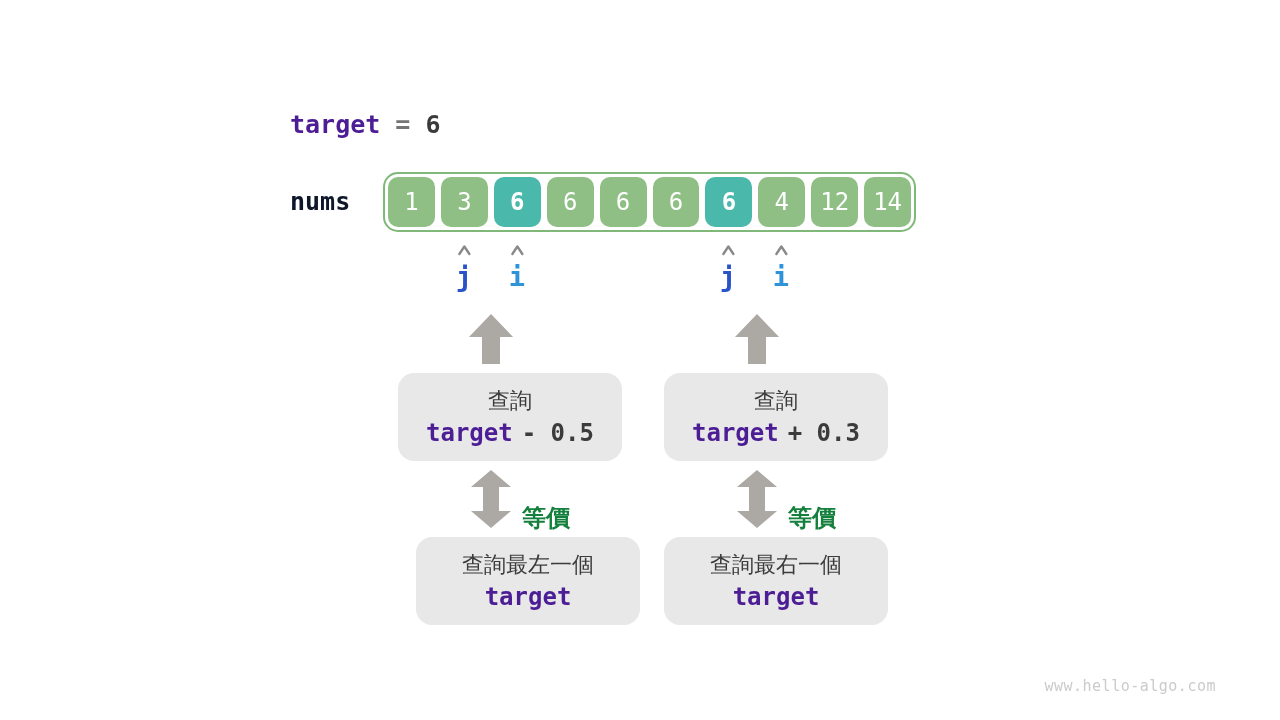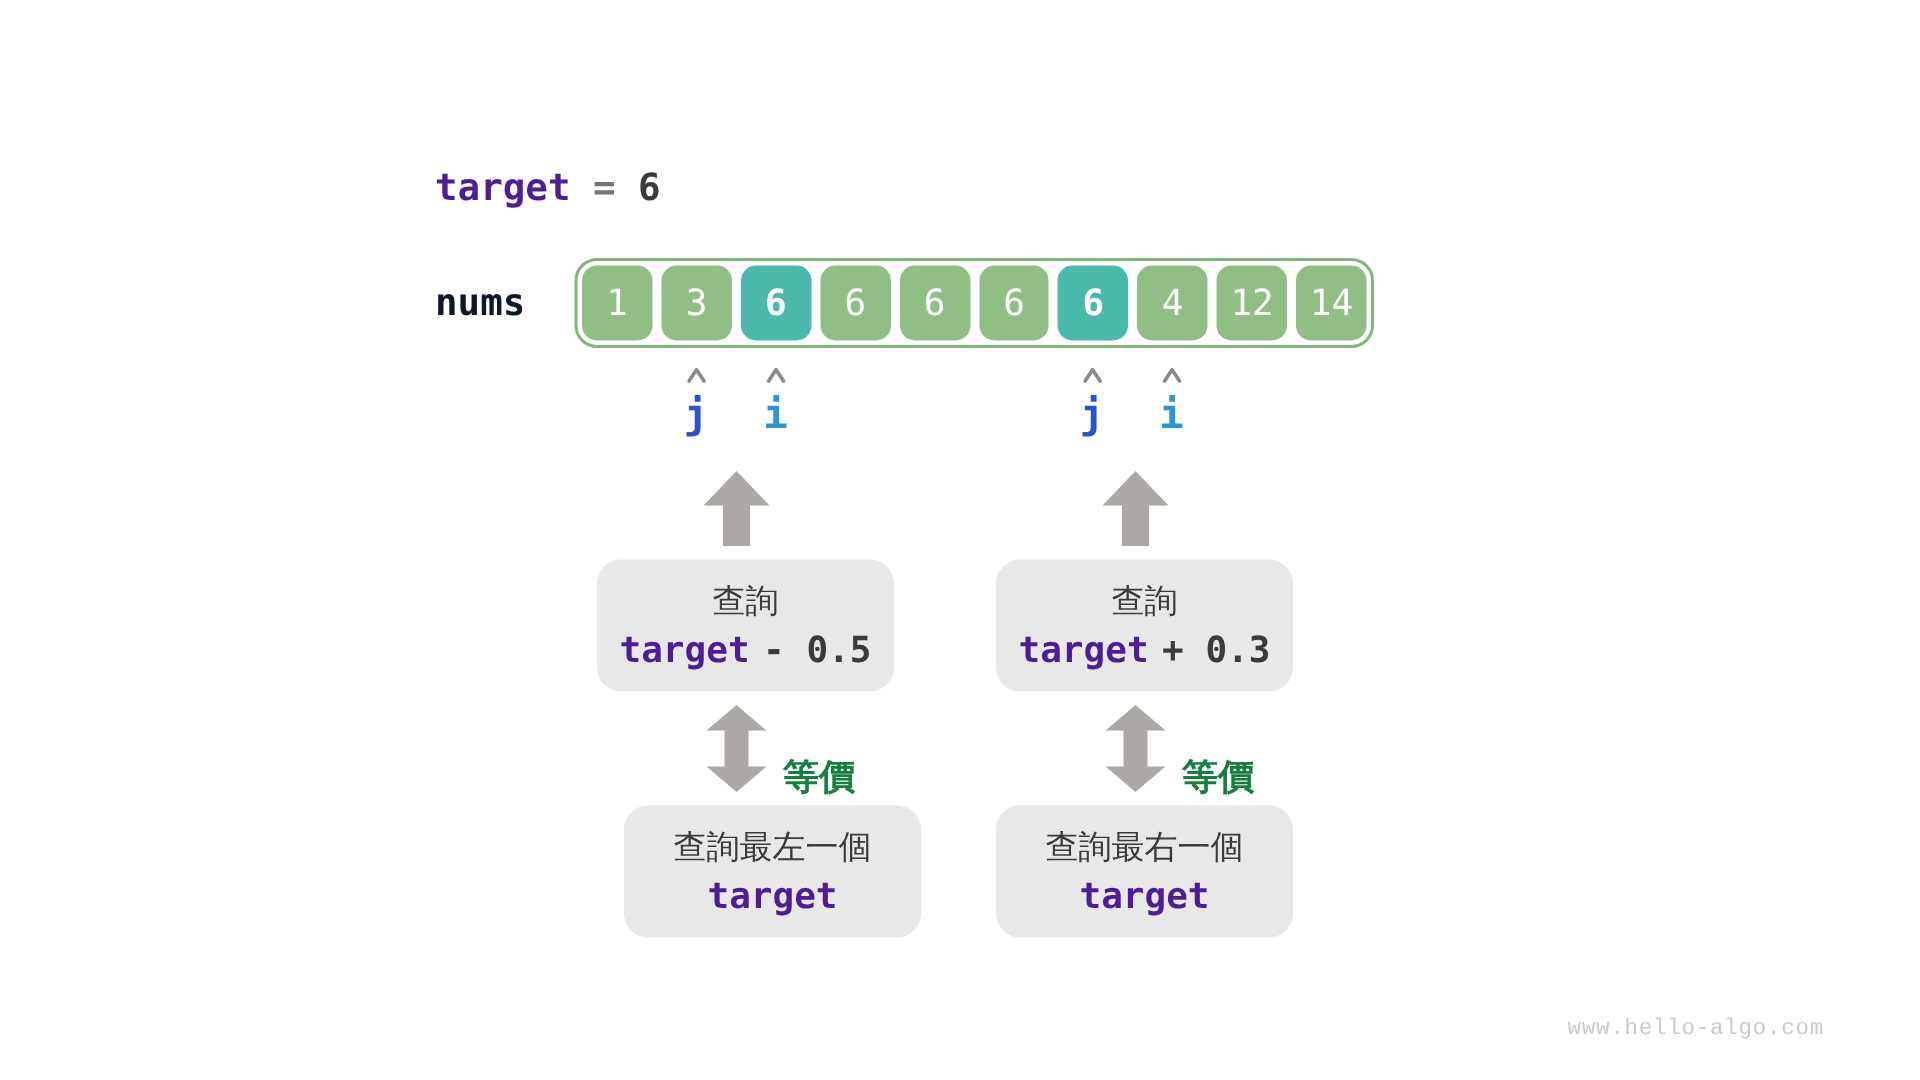--- a/index.html
+++ b/index.html
@@ -36,35 +36,35 @@
   .pointer .letter{font-size:27px;font-weight:bold;line-height:30px;margin-top:2px;}
   .ptr-j .letter{color:#2953c9;}
   .ptr-i .letter{color:#2e93d9;}
 
   
   .up-arrow{top:314px;transform:translateX(-50%);}
   .equiv-arrow{top:470px;transform:translateX(-50%);}
 
   
   .qbox,.rbox{
-    width:198px;height:88px;background:#e8e8e8;border-radius:16px;
+    width:224px;height:88px;background:#e8e8e8;border-radius:16px;
     display:flex;flex-direction:column;align-items:center;justify-content:center;gap:3px;
   }
   .qbox{top:373px;}
   .rbox{top:537px;}
   .cjk-line{font-family:"Liberation Sans",sans-serif;font-size:22px;color:#3b3b3b;line-height:28px;}
   .code-line{font-size:24px;font-weight:bold;color:#3b3b3b;line-height:30px;display:flex;}
   .code-line .op{margin-left:9px;text-align:right;}
 
   .equiv-label{
     top:502px;font-family:"Liberation Sans",sans-serif;
     font-size:24px;font-weight:bold;color:#15803d;
   }
 
-  #watermark{right:64px;top:677px;font-size:15px;color:#cbcbcb;letter-spacing:0.5px;font-family:Liberation Mono, monospace;}
+  #watermark{right:64px;top:677px;font-size:15px;color:#cbcbcb;letter-spacing:0.5px;}
 </style>
 </head>
 <body>
 
 <div class="abs" id="target-line">
   <span class="kw-teal">target</span>
   <span class="eq-sign">=</span>
   <span class="dark-val">6</span>
 </div>
 

